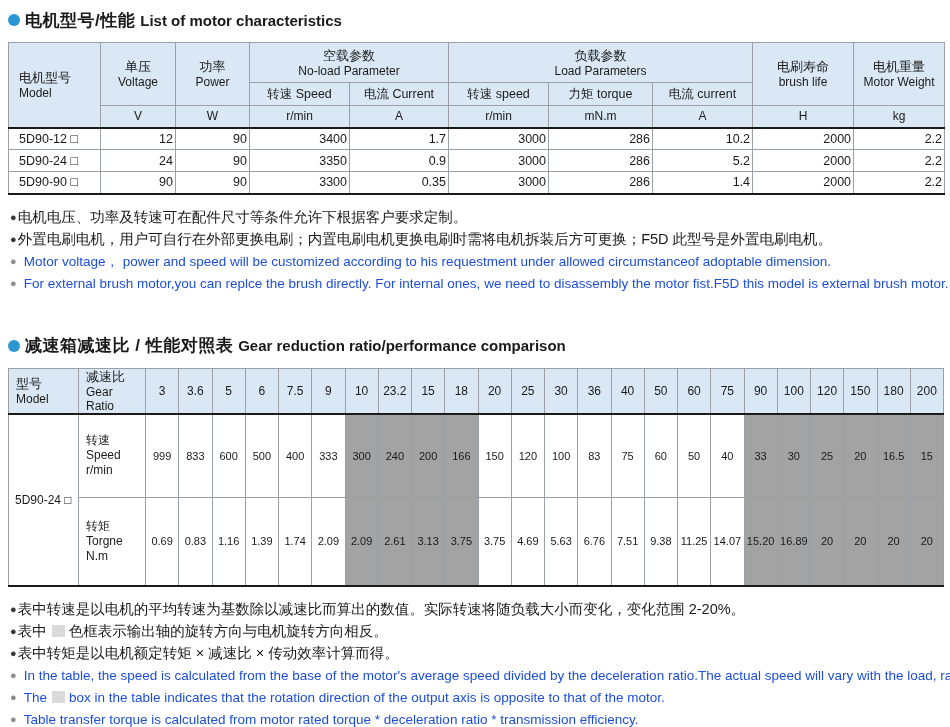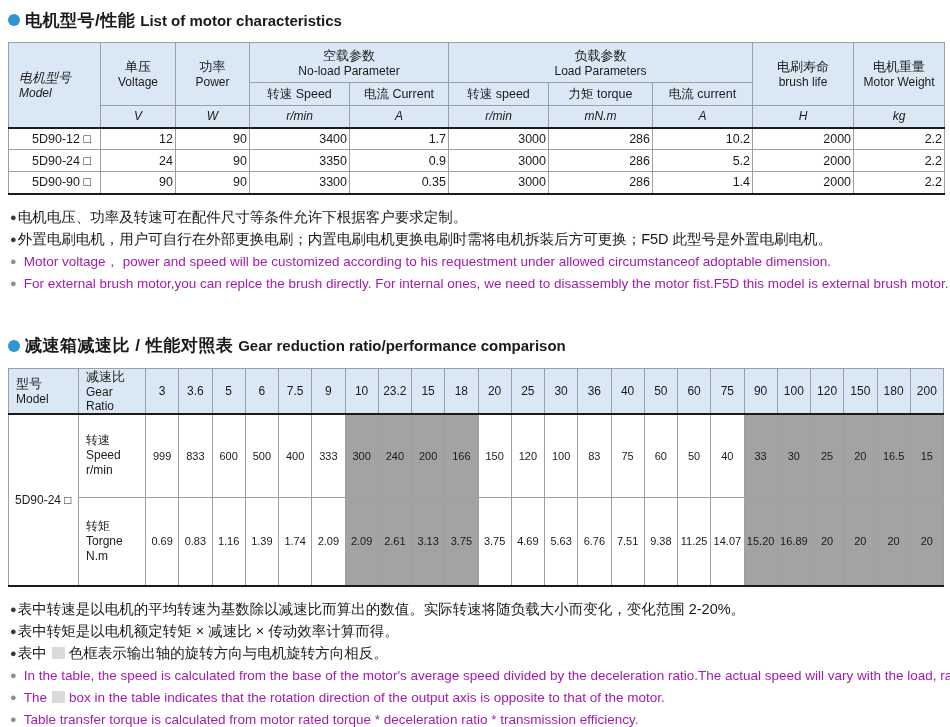--- a/index.html
+++ b/index.html
@@ -20,31 +20,31 @@
   thead th{background:#d9e8f4;font-weight:normal;}
   .zh-line{font-size:13px;line-height:16px;}
   .en-line{font-size:12px;line-height:14px;}
   
   .motor-table{border-top:1px solid #777;border-bottom:2px solid #1a1a1a;}
   .motor-table thead tr:nth-child(1){height:40px;}
   .motor-table thead tr:nth-child(2){height:23px;}
   .motor-table thead tr:nth-child(3){height:22px;}
   .motor-table thead th{text-align:center;}
   .motor-table thead th.left{text-align:left;padding-left:10px;}
-  .motor-table thead th.hb{border-bottom:2px solid #1a1a1a;font-style:italic;}
+  .motor-table thead th.hb{border-bottom:2px solid #1a1a1a;}
   .motor-table thead .sub{font-size:12.5px;}
   .motor-table thead .unit{font-size:12px;}
   .motor-table tbody tr{height:22px;}
   .motor-table tbody td{font-size:12.5px;text-align:right;}
-  .motor-table tbody td.model-cell{text-align:left;padding-left:23px;}
+  .motor-table tbody td.model-cell{text-align:left;padding-left:10px;}
   
   .notes{list-style:none;margin:14px 0 0 0;padding:0 0 0 2px;}
   .notes li{margin:0 0 5px 0;line-height:17px;white-space:nowrap;}
   .notes li.zh{font-size:14.5px;}
-  .notes li.en{font-size:13.5px;color:#a21caf;}
+  .notes li.en{font-size:13.5px;color:#1d4ed8;}
   .bullet{display:inline-block;}
   .bullet::before{content:"●";font-size:11px;vertical-align:1px;}
   .bullet.dark::before{color:#3a3a3a;margin-right:1px;}
   .bullet.light::before{color:#8f8f8f;margin-right:7px;}
   .grey-box{display:inline-block;width:13px;height:12px;background:#dadada;margin:0 4px -1px 5px;}
   
   .section-title.second{margin-top:44px;}
   
   .gear-table{margin-top:10px;border-top:1px solid #777;border-bottom:2px solid #1a1a1a;}
   .gear-table thead tr{height:44px;}
@@ -288,20 +288,20 @@
           <td class="grey">20</td>
           <td class="grey">20</td>
           <td class="grey">20</td>
           <td class="grey">20</td>
         </tr>
     </tbody>
   </table>
 
   <ul class="notes">
     <li class="zh"><span class="bullet dark"></span><span>表中转速是以电机的平均转速为基数除以减速比而算出的数值。实际转速将随负载大小而变化，变化范围 2-20%。</span></li>
+    <li class="zh"><span class="bullet dark"></span><span>表中</span><span class="grey-box"></span><span>色框表示输出轴的旋转方向与电机旋转方向相反。</span></li>
     <li class="zh"><span class="bullet dark"></span><span>表中转矩是以电机额定转矩 × 减速比 × 传动效率计算而得。</span></li>
-    <li class="zh"><span class="bullet dark"></span><span>表中</span><span class="grey-box"></span><span>色框表示输出轴的旋转方向与电机旋转方向相反。</span></li>
     <li class="en"><span class="bullet light"></span><span>In the table, the speed is calculated from the base of the motor's average speed  divided by the deceleration ratio.The actual speed will vary with the load, ranging from 2% to 20%.</span></li>
     <li class="en"><span class="bullet light"></span><span>The</span><span class="grey-box"></span><span></span><span>box in the table indicates that the rotation direction of the output axis is opposite to that of the motor.</span></li>
     <li class="en"><span class="bullet light"></span><span>Table transfer torque is calculated from motor rated torque * deceleration ratio * transmission efficiency.</span></li>
   </ul>
 
 </div>
 
 </body></html>

